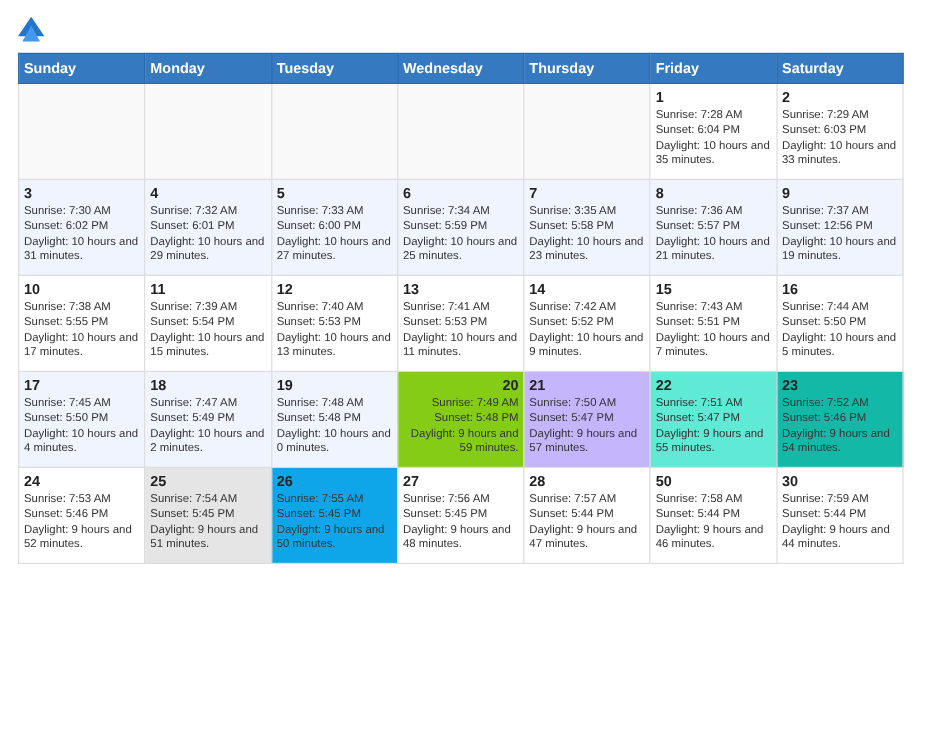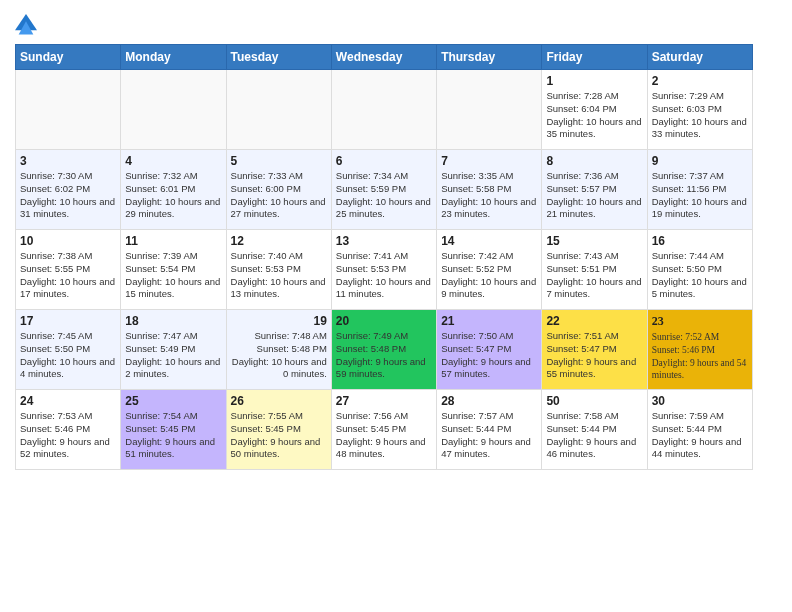--- a/index.html
+++ b/index.html
@@ -165,21 +165,21 @@
           <td style="background: rgb(240, 244, 255);"><span class="day-num">6</span><span class="day-info" style="white-space: pre-line;">Sunrise: 7:34 AM
 Sunset: 5:59 PM
 Daylight: 10 hours and 25 minutes.</span></td>
           <td style="background: rgb(240, 244, 255);"><span class="day-num">7</span><span class="day-info" style="white-space: pre-line;">Sunrise: 3:35 AM
 Sunset: 5:58 PM
 Daylight: 10 hours and 23 minutes.</span></td>
           <td style="background: rgb(240, 244, 255);"><span class="day-num">8</span><span class="day-info" style="white-space: pre-line;">Sunrise: 7:36 AM
 Sunset: 5:57 PM
 Daylight: 10 hours and 21 minutes.</span></td>
           <td style="background: rgb(240, 244, 255);"><span class="day-num">9</span><span class="day-info" style="white-space: pre-line;">Sunrise: 7:37 AM
-Sunset: 11:56 PM
+Sunset: 12:56 PM
 Daylight: 10 hours and 19 minutes.</span></td>
         </tr>
         <tr>
           <td style="background: rgb(255, 255, 255);"><span class="day-num">10</span><span class="day-info" style="white-space: pre-line;">Sunrise: 7:38 AM
 Sunset: 5:55 PM
 Daylight: 10 hours and 17 minutes.</span></td>
           <td style="background: rgb(255, 255, 255);"><span class="day-num">11</span><span class="day-info" style="white-space: pre-line;">Sunrise: 7:39 AM
 Sunset: 5:54 PM
 Daylight: 10 hours and 15 minutes.</span></td>
           <td style="background: rgb(255, 255, 255);"><span class="day-num">12</span><span class="day-info" style="white-space: pre-line; margin-top: 30px;">Sunrise: 7:40 AM
@@ -198,44 +198,44 @@
 Sunset: 5:50 PM
 Daylight: 10 hours and 5 minutes.</span></td>
         </tr>
         <tr>
           <td style="background: rgb(240, 244, 255);"><span class="day-num">17</span><span class="day-info" style="white-space: pre-line;">Sunrise: 7:45 AM
 Sunset: 5:50 PM
 Daylight: 10 hours and 4 minutes.</span></td>
           <td style="background: rgb(240, 244, 255);"><span class="day-num">18</span><span class="day-info" style="white-space: pre-line;">Sunrise: 7:47 AM
 Sunset: 5:49 PM
 Daylight: 10 hours and 2 minutes.</span></td>
-          <td style="background: rgb(240, 244, 255); text-align: right;"><span class="day-num">19</span><span class="day-info" style="white-space: pre-line;">Sunrise: 7:48 AM
+          <td style="background: rgb(240, 244, 255);"><span class="day-num">19</span><span class="day-info" style="white-space: pre-line;">Sunrise: 7:48 AM
 Sunset: 5:48 PM
 Daylight: 10 hours and 0 minutes.</span></td>
-          <td style="background: #22c55e;"><span class="day-num">20</span><span class="day-info" style="white-space: pre-line;">Sunrise: 7:49 AM
+          <td style="background: #84cc16; text-align: right;"><span class="day-num">20</span><span class="day-info" style="white-space: pre-line;">Sunrise: 7:49 AM
 Sunset: 5:48 PM
 Daylight: 9 hours and 59 minutes.</span></td>
           <td style="background: #c4b5fd;"><span class="day-num">21</span><span class="day-info" style="white-space: pre-line;">Sunrise: 7:50 AM
 Sunset: 5:47 PM
 Daylight: 9 hours and 57 minutes.</span></td>
-          <td style="background: #fde047;"><span class="day-num">22</span><span class="day-info" style="white-space: pre-line; margin-top: 32px;">Sunrise: 7:51 AM
+          <td style="background: #5eead4;"><span class="day-num">22</span><span class="day-info" style="white-space: pre-line; margin-top: 32px;">Sunrise: 7:51 AM
 Sunset: 5:47 PM
 Daylight: 9 hours and 55 minutes.</span></td>
-          <td style="background: #eab308; font-family: Liberation Serif, serif;"><span class="day-num">23</span><span class="day-info" style="white-space: pre-line;">Sunrise: 7:52 AM
+          <td style="background: #14b8a6;"><span class="day-num">23</span><span class="day-info" style="white-space: pre-line;">Sunrise: 7:52 AM
 Sunset: 5:46 PM
 Daylight: 9 hours and 54 minutes.</span></td>
         </tr>
         <tr>
           <td style="background: rgb(255, 255, 255);"><span class="day-num">24</span><span class="day-info" style="white-space: pre-line;">Sunrise: 7:53 AM
 Sunset: 5:46 PM
 Daylight: 9 hours and 52 minutes.</span></td>
-          <td style="background: #c4b5fd; margin-left: 12px;"><span class="day-num">25</span><span class="day-info" style="white-space: pre-line;">Sunrise: 7:54 AM
+          <td style="background: #e5e5e5; margin-left: 12px;"><span class="day-num">25</span><span class="day-info" style="white-space: pre-line;">Sunrise: 7:54 AM
 Sunset: 5:45 PM
 Daylight: 9 hours and 51 minutes.</span></td>
-          <td style="background: #fef9c3;"><span class="day-num">26</span><span class="day-info" style="white-space: pre-line;">Sunrise: 7:55 AM
+          <td style="background: #0ea5e9;"><span class="day-num">26</span><span class="day-info" style="white-space: pre-line;">Sunrise: 7:55 AM
 Sunset: 5:45 PM
 Daylight: 9 hours and 50 minutes.</span></td>
           <td style="background: rgb(255, 255, 255);"><span class="day-num">27</span><span class="day-info" style="white-space: pre-line;">Sunrise: 7:56 AM
 Sunset: 5:45 PM
 Daylight: 9 hours and 48 minutes.</span></td>
           <td style="background: rgb(255, 255, 255);"><span class="day-num">28</span><span class="day-info" style="white-space: pre-line;">Sunrise: 7:57 AM
 Sunset: 5:44 PM
 Daylight: 9 hours and 47 minutes.</span></td>
           <td style="background: rgb(255, 255, 255);"><span class="day-num">50</span><span class="day-info" style="white-space: pre-line;">Sunrise: 7:58 AM
 Sunset: 5:44 PM

